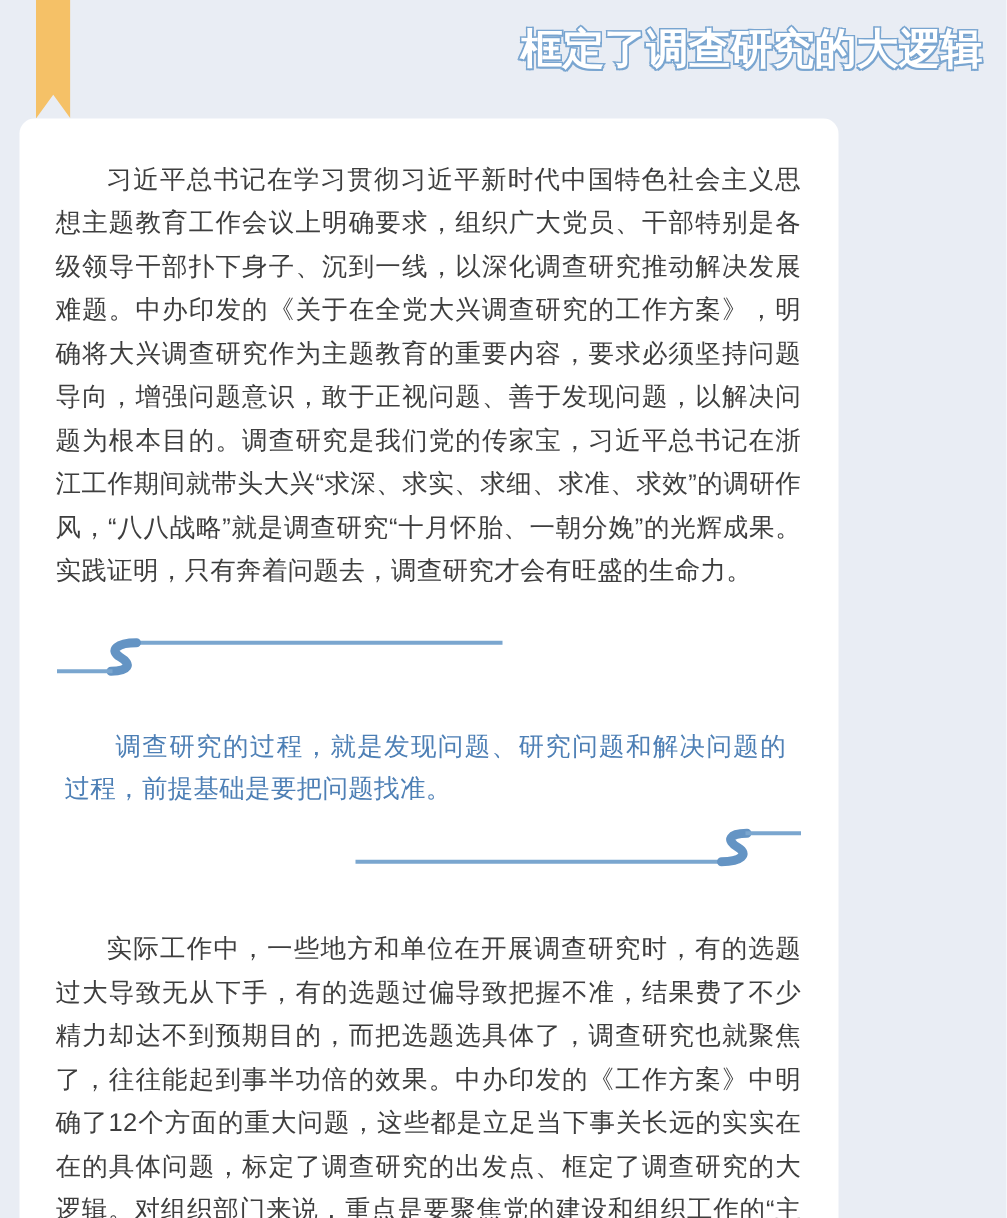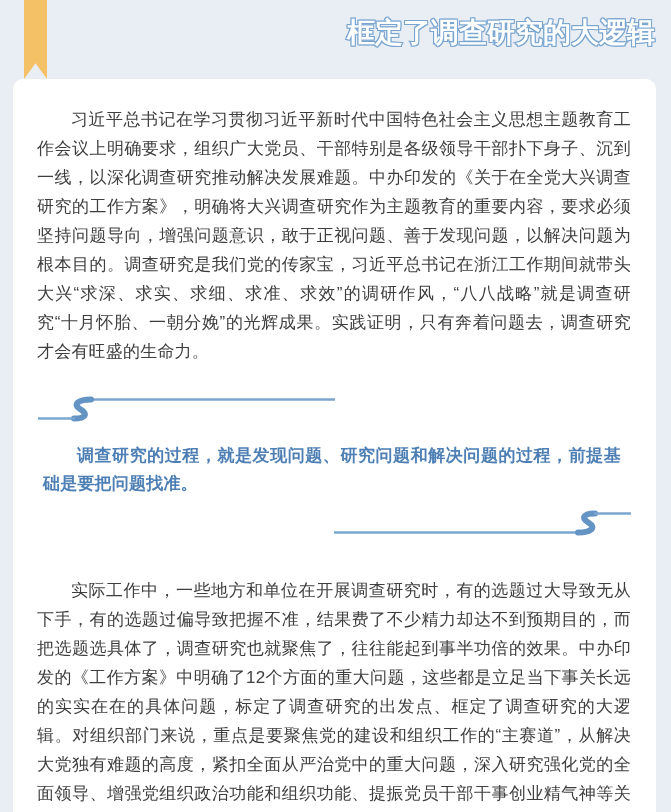--- a/index.html
+++ b/index.html
@@ -35,21 +35,21 @@
     -webkit-text-stroke: 1.8px #79a5d0;
     paint-order: stroke fill;
     text-shadow: 1px 1px 0 #79a5d0, -1px -1px 0 #79a5d0,
                  1px -1px 0 #79a5d0, -1px 1px 0 #79a5d0;
     white-space: nowrap;
   }
   .card {
     position: absolute;
     left: 13px;
     top: 79px;
-    width: 643px;
+    width: 546px;
     height: 733px;
     box-sizing: border-box;
     background: #ffffff;
     border-radius: 10px 10px 0 0;
     padding: 26px 25px 0 24px;
   }
   .para {
     margin: 0;
     font-size: 17px;
     line-height: 29px;
@@ -62,24 +62,24 @@
   .quote-wrap { margin-top: 28px; }
   .orn { display: block; }
   .orn-top { margin-left: -2px; }
   .orn-bottom {
     margin-left: auto;
     margin-right: -3px;
     margin-top: 10px;
     transform: rotate(180deg);
   }
   .quote-text {
-    margin: 18px 10px 0 6px;
+    margin: 31px 10px 0 6px;
     font-size: 17px;
     line-height: 28px;
-    font-weight: 700;
+    font-weight: 400;
     color: #4d7fb5;
     text-align: justify;
     text-indent: 2em;
     letter-spacing: 0.2px;
   }
 </style>
 </head>
 <body>
 
 <div class="ribbon"></div>

